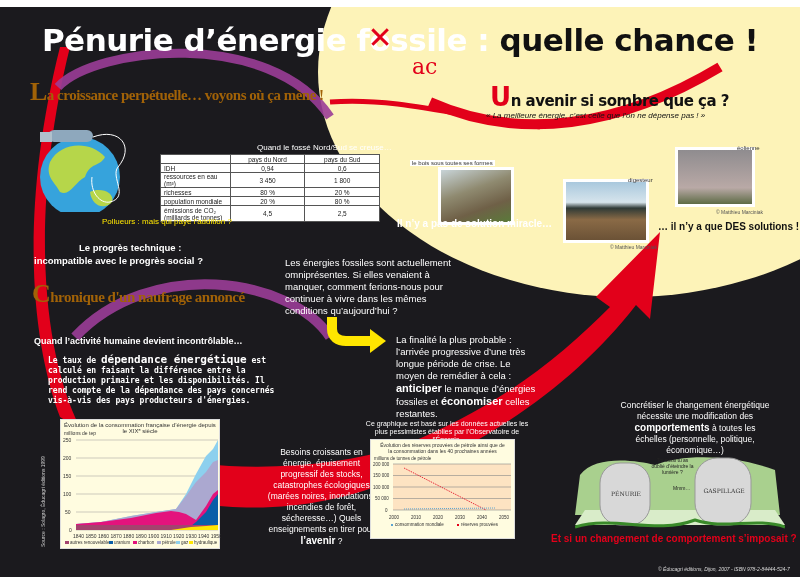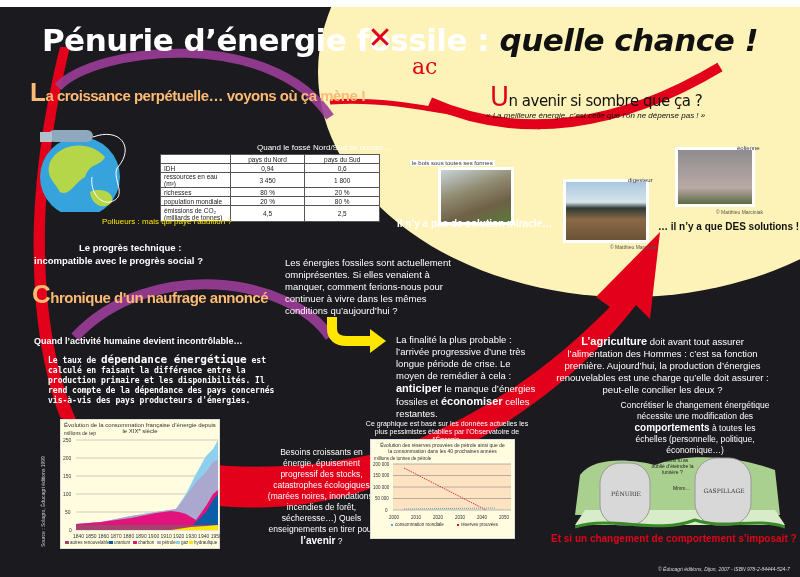--- a/index.html
+++ b/index.html
@@ -6,27 +6,27 @@
   html, body { width: 800px; height: 577px; overflow: hidden; background: #ffffff; }
   body { font-family: "Liberation Sans", sans-serif; position: relative; }
   .poster { position: absolute; left: 0; top: 7px; width: 800px; height: 570px; background: #1b1a1e; overflow: hidden; }
   .abs { position: absolute; }
 
   
   .cream { position: absolute; left: 318px; top: -160px; width: 620px; height: 450px; border-radius: 50%; background: #fdf3b8; }
 
   .title { position: absolute; left: 0; top: 15px; width: 800px; text-align: center; font-family: "DejaVu Sans", sans-serif; font-weight: bold; font-size: 31px; letter-spacing: -0.5px; }
   .title .w { color: #ffffff; }
-  .title .b { color: #111; font-style: italic; }
+  .title .b { color: #111; }
   .title .strike { position: relative; color: #ffffff; }
   .title .strike::after { content: "✕"; position: absolute; left: -2px; top: -2px; color: #e2001a; font-size: 30px; font-weight: normal; }
 
-  .h-yellow { color: #fdba74; font-family: Liberation Sans, sans-serif; font-weight: bold; font-size: 15px; letter-spacing: -0.5px; }
+  .h-yellow { color: #a16207; font-family: Liberation Serif, serif; font-weight: bold; font-size: 15px; letter-spacing: -0.5px; }
   .h-yellow .big { font-size: 26px; }
-  .h-red { color: #111; font-family: "DejaVu Sans", sans-serif; font-weight: normal; font-size: 15px; letter-spacing: -0.5px; }
+  .h-red { color: #111; font-family: "DejaVu Sans", sans-serif; font-weight: bold; font-size: 15px; letter-spacing: -0.5px; }
   .h-red .big { color: #e2001a; font-size: 26px; }
   .quote { color: #111; font-style: italic; font-size: 8px; }
   .txt { font-size: 9.5px; line-height: 12px; color: #fff; }
   .bold { font-weight: bold; }
 
   table.ns { border-collapse: collapse; background: #fff; font-size: 6.5px; color: #222; }
   table.ns td { border: 1px solid #555; padding: 0 3px; height: 9px; }
   table.ns td.c { text-align: center; width: 75px; }
   table.ns td.l { width: 70px; }
 
@@ -152,23 +152,20 @@
   </div>
 
   <div class="abs h-yellow" style="left:32px;top:272px;">
     <span class="big">C</span><span>hronique d'un naufrage annoncé</span>
   </div>
   <div class="abs bold" style="left:34px;top:329px;color:#fff;font-size:9px;">Quand l’activité humaine devient incontrôlable…</div>
   <div class="abs" style="left:48px;top:348px;width:240px;color:#fff;font-family:'DejaVu Sans Mono',monospace;font-weight:bold;font-size:8px;line-height:10px;">
     <span>Le taux de </span><span style="font-size:11px">dépendance énergétique</span><span> est calculé en faisant la différence entre la production primaire et les disponibilités. Il rend compte de la dépendance des pays concernés vis-à-vis des pays producteurs d'énergies.</span>
   </div>
 
-  <div class="abs txt" style="left:555px;top:328px;width:215px;text-align:center;">
-    <span class="bold" style="font-size:11px">L’agriculture</span><span> doit avant tout assurer l’alimentation des Hommes : c’est sa fonction première. Aujourd’hui, la production d’énergies renouvelables est une charge qu’elle doit assurer : peut-elle concilier les deux ?</span>
-  </div>
 
   <div class="abs txt" style="left:620px;top:393px;width:150px;text-align:center;font-size:8.5px;line-height:11px;">
     <span>Concrétiser le changement énergétique nécessite une modification des </span><span class="bold" style="font-size:10px">comportements</span><span> à toutes les échelles (personnelle, politique, économique…)</span>
   </div>
 
   <div class="chart" style="left:60px;top:412px;width:160px;height:130px;">
     <div class="chart-title" style="margin-top:2px;">Évolution de la consommation française d’énergie depuis le XIXᵉ siècle</div>
     <div class="axis-lbl" style="position:absolute;left:3px;top:10px;">millions de tep</div>
     <svg style="position:absolute;left:0;top:14px" width="160" height="116">
       <g stroke="#999" stroke-width="0.5">

